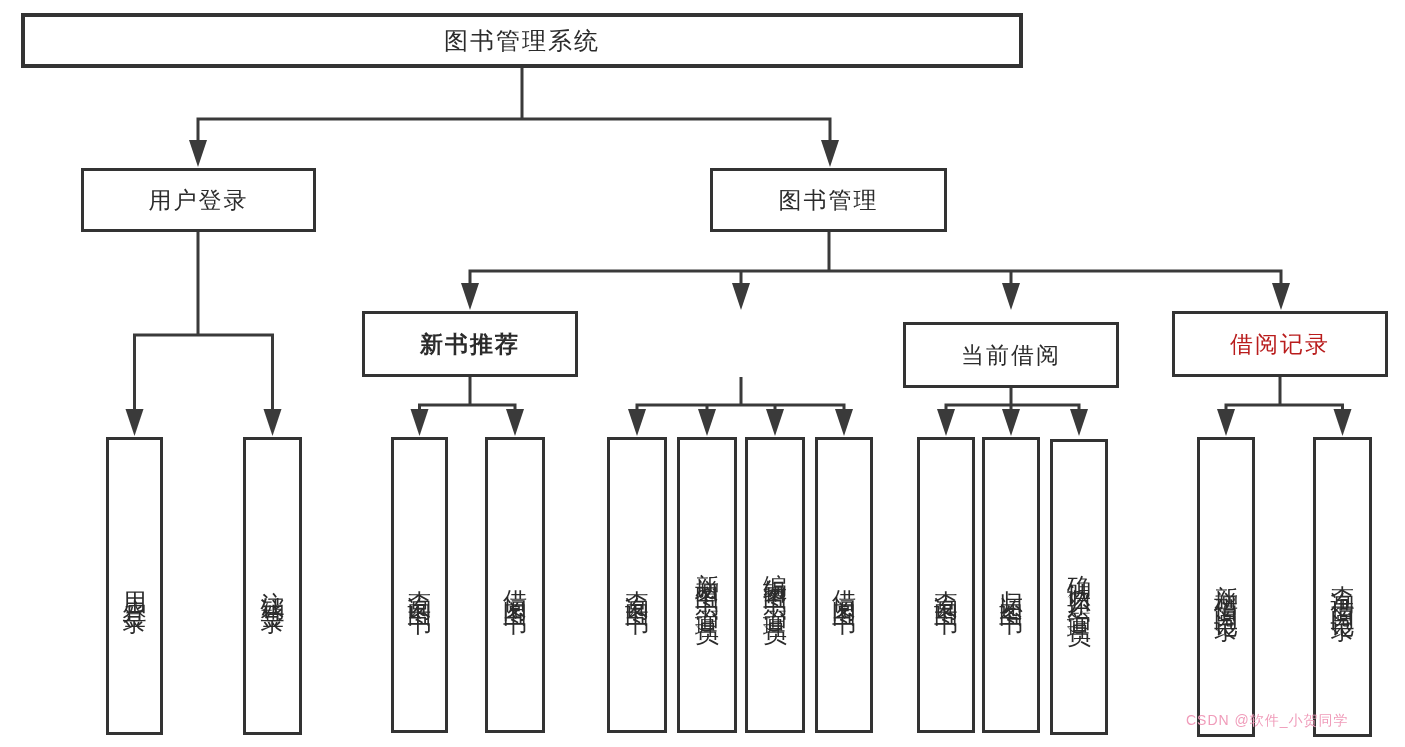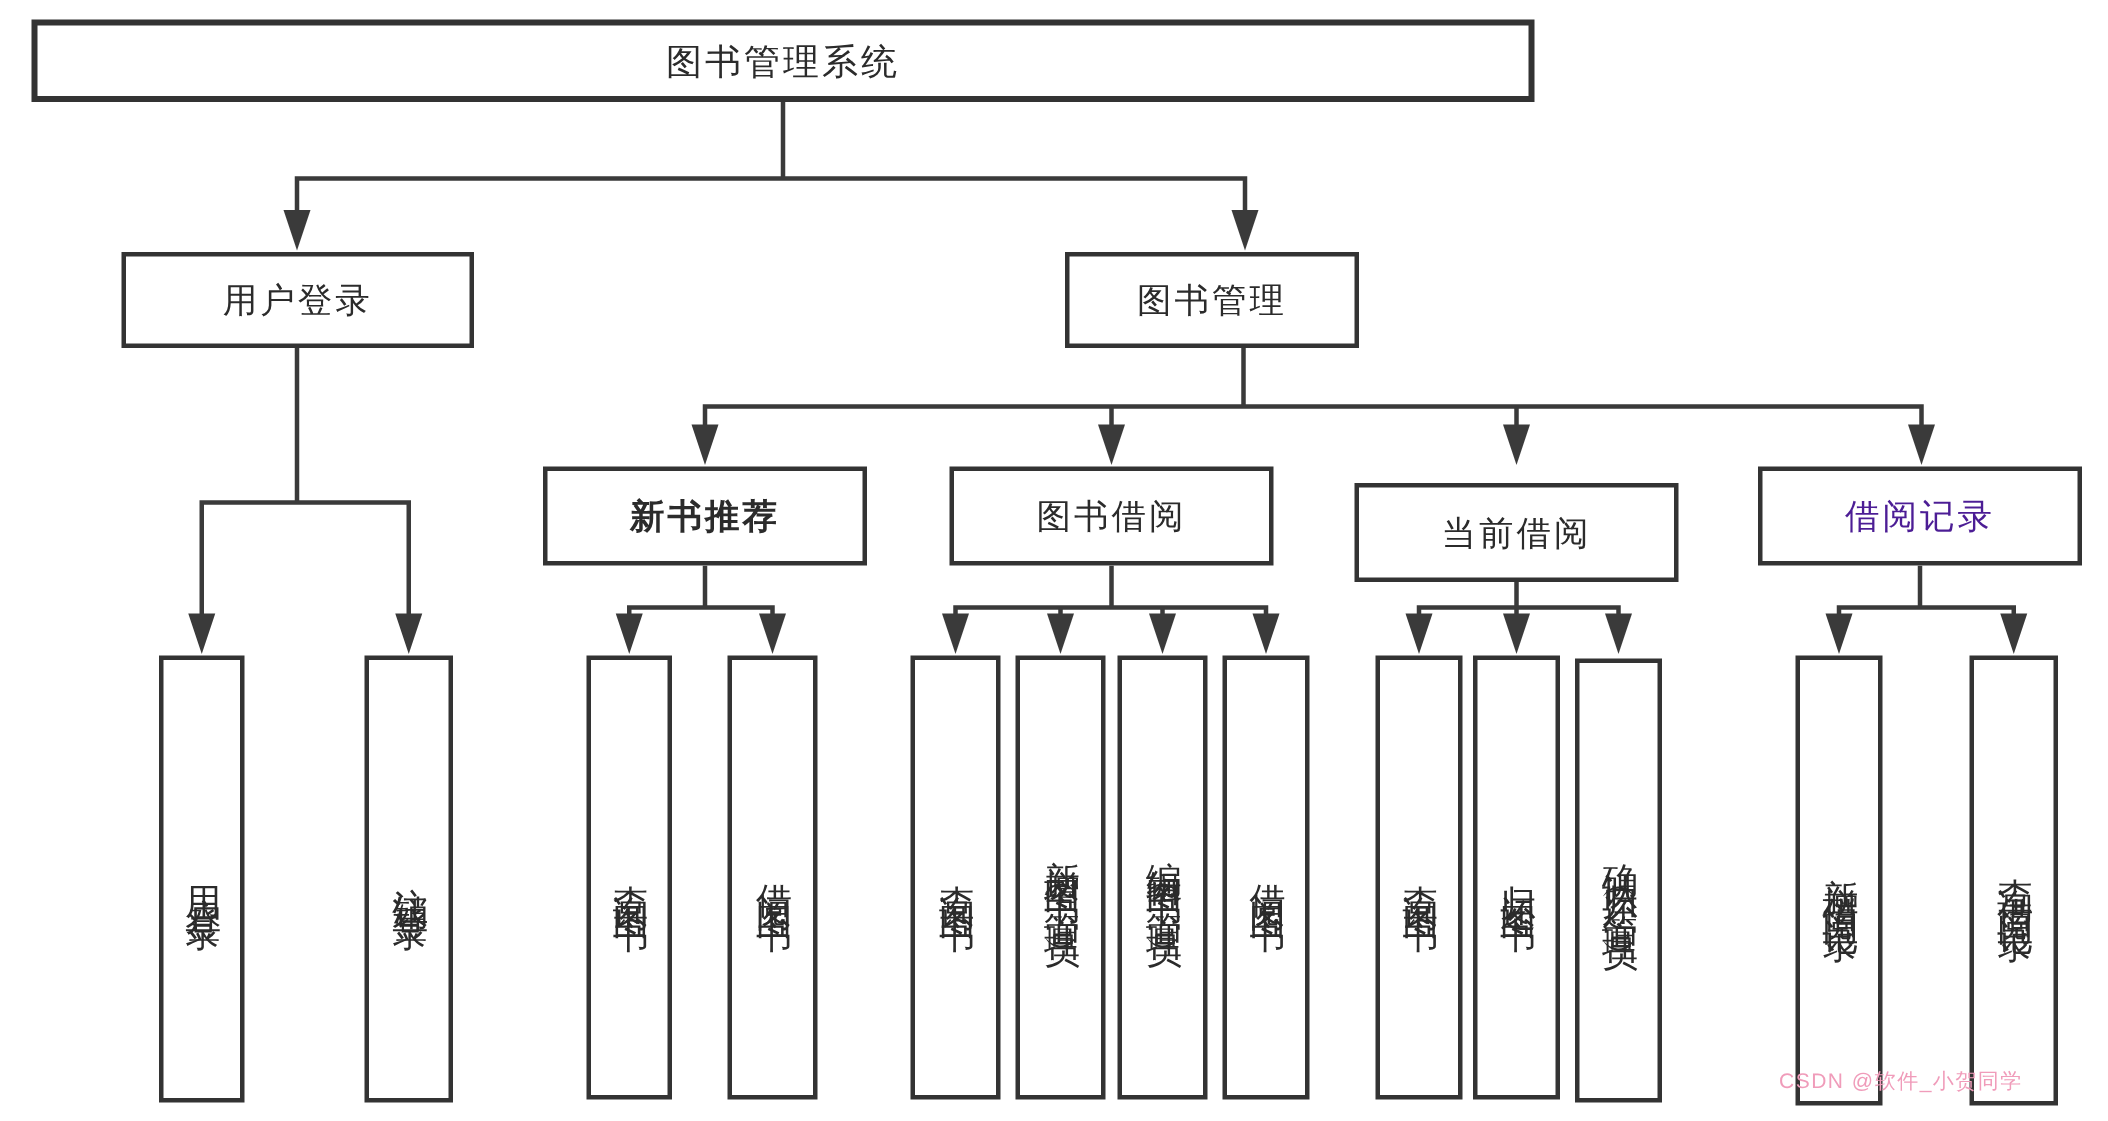--- a/index.html
+++ b/index.html
@@ -114,34 +114,31 @@
     </g>
   </svg>
 
   <div class="node root" style="left: 21px; top: 13px; width: 1002px; height: 55px; border-color: rgb(51, 51, 51); color: rgb(43, 43, 43); font-family: Liberation Serif, serif;">
     <span>图书管理系统</span>
   </div>
 
   <div class="node" style="left: 81px; top: 168px; width: 235px; height: 64px; border-color: rgb(51, 51, 51); color: rgb(43, 43, 43);">
     <span>用户登录</span>
   </div>
-  <div class="node" style="left: 710px; top: 168px; width: 196px; height: 64px; border-color: rgb(51, 51, 51); color: rgb(43, 43, 43);">
+  <div class="node" style="left: 710px; top: 168px; width: 237px; height: 64px; border-color: rgb(51, 51, 51); color: rgb(43, 43, 43);">
     <span>图书管理</span>
   </div>
 
   <div class="node" style="left: 362px; top: 311px; width: 216px; height: 66px; border-color: rgb(51, 51, 51); color: rgb(43, 43, 43); font-weight: bold;">
     <span>新书推荐</span>
   </div>
-  <div class="node" style="left: 633px; top: 311px; width: 216px; height: 66px; border-color: rgb(51, 51, 51); color: rgb(43, 43, 43);">
-    <span>图书借阅</span>
-  </div>
   <div class="node" style="left: 903px; top: 311px; width: 216px; height: 66px; border-color: rgb(51, 51, 51); color: rgb(43, 43, 43); margin-top: 11px;">
     <span>当前借阅</span>
   </div>
-  <div class="node" style="left: 1172px; top: 311px; width: 216px; height: 66px; border-color: rgb(51, 51, 51); color: #4c1d95;">
+  <div class="node" style="left: 1172px; top: 311px; width: 216px; height: 66px; border-color: rgb(51, 51, 51); color: #b91c1c;">
     <span>借阅记录</span>
   </div>
 
   <div class="leaf" style="left: 106px; top: 437px; width: 57px; height: 298px; border-color: rgb(51, 51, 51); color: rgb(43, 43, 43);">
     <span>用户登录</span>
   </div>
   <div class="leaf" style="left: 243px; top: 437px; width: 59px; height: 298px; border-color: rgb(51, 51, 51); color: rgb(43, 43, 43);">
     <span>注销登录</span>
   </div>
   <div class="leaf" style="left: 391px; top: 437px; width: 57px; height: 296px; border-color: rgb(51, 51, 51); color: rgb(43, 43, 43);">

